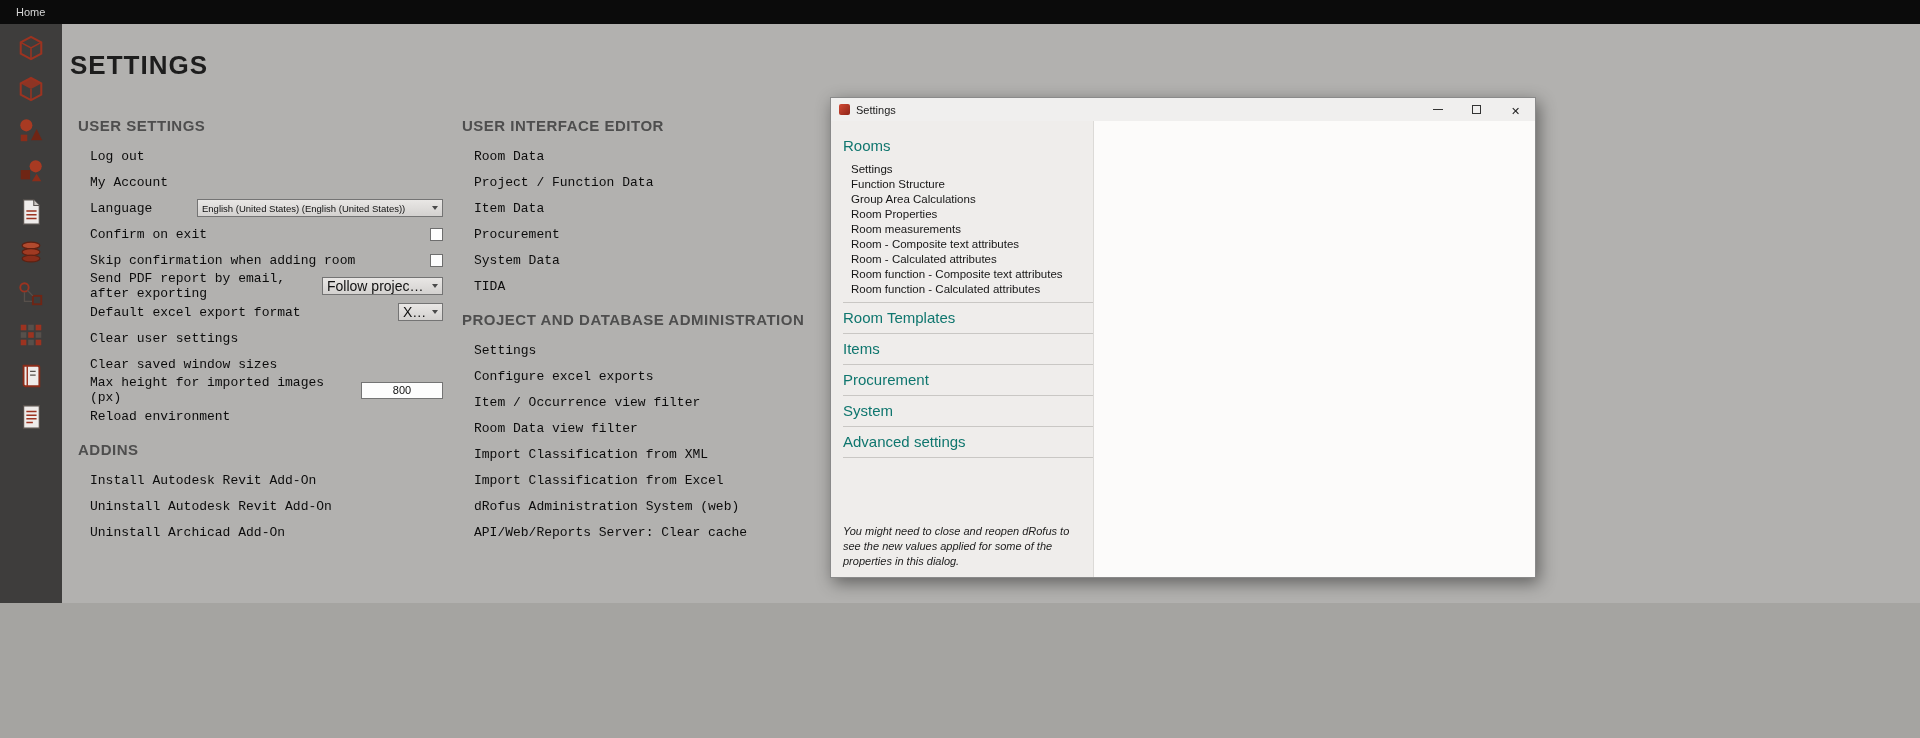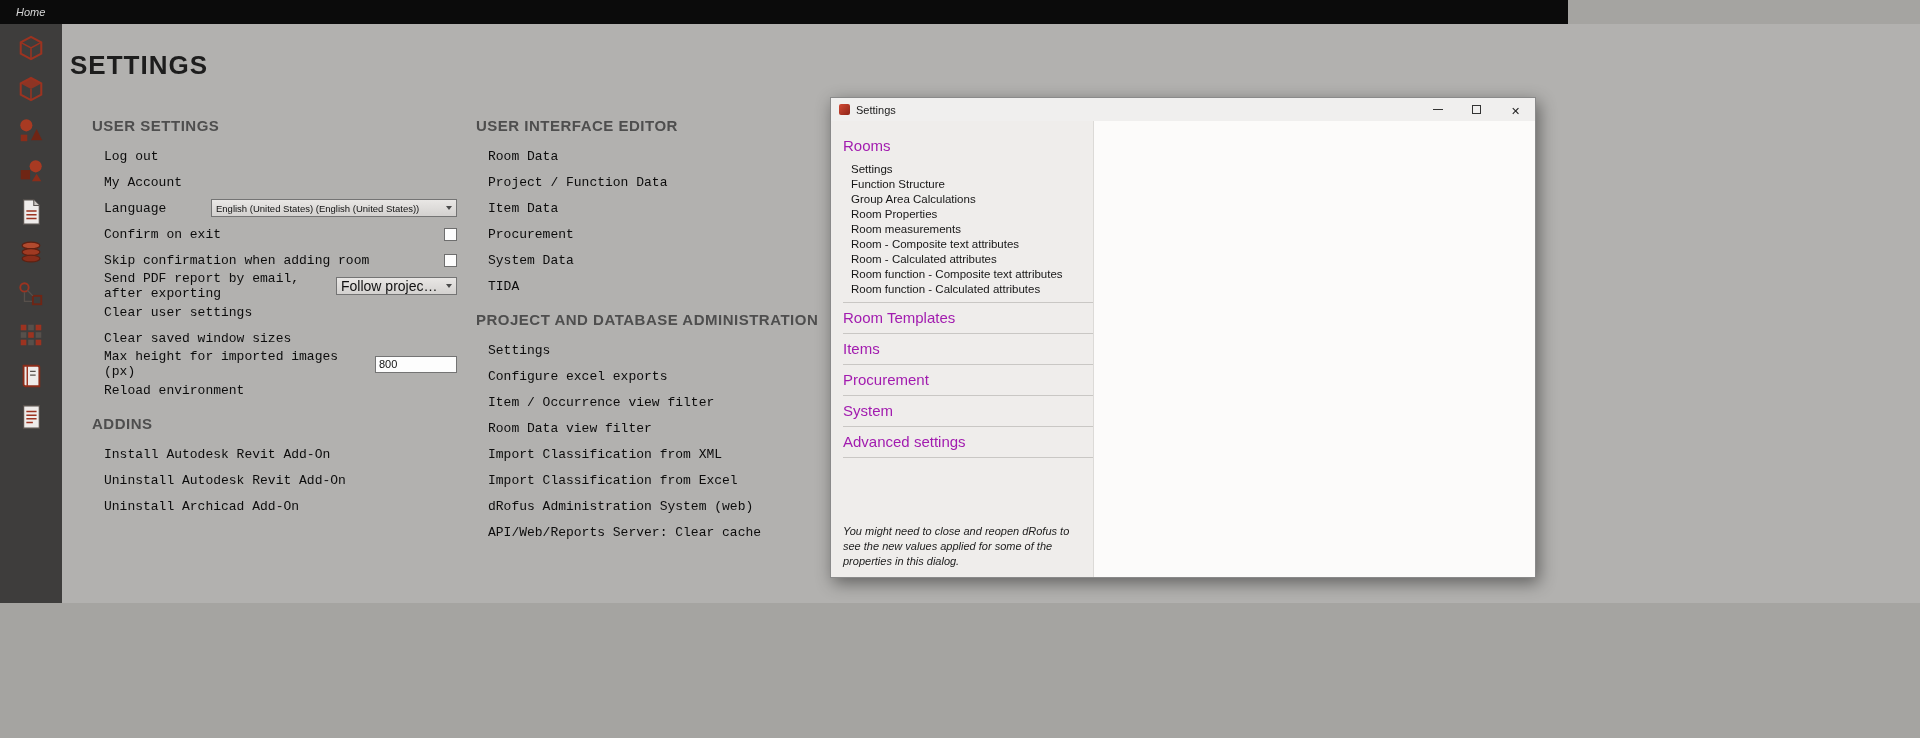--- a/index.html
+++ b/index.html
@@ -6,42 +6,42 @@
   html,body { width: 1920px; height: 738px; }
   body {
     overflow: hidden;
     position: relative;
     font-family: "Liberation Sans", sans-serif;
     background: #a5a4a1; 
   }
 
   
   .topbar {
-    position: absolute; top: 0; left: 0; width: 1568px; height: 24px;
-    background: #0b0b0b; display: flex; align-items: center; padding-left: 16px; font-style: italic;
+    position: absolute; top: 0; left: 0; width: 1920px; height: 24px;
+    background: #0b0b0b; display: flex; align-items: center; padding-left: 16px;
   }
   .topbar .home-tab { color: #d6d6d6; font-size: 11px; cursor: pointer; }
 
   
   .sidebar {
     position: absolute; top: 24px; left: 0; width: 62px; height: 579px;
     background: #3e3d3c; display: flex; flex-direction: column; align-items: center;
     padding-top: 9px; gap: 11px;
   }
   .nav-icon { width: 34px; height: 30px; display: flex; align-items: center; justify-content: center; cursor: pointer; }
   .nav-icon svg { display: block; }
 
   
   .main {
     position: absolute; top: 24px; left: 62px; width: 1858px; height: 579px;
     background: #b2b1af; padding: 26px 0 0 8px;
   }
   .page-title { font-size: 26px; font-weight: 700; letter-spacing: 1px; color: #1d1d1d; }
   .columns { display: flex; }
-  .col-left  { width: 365px; margin-left: 22px; }
+  .col-left  { width: 365px; margin-left: 8px; }
   .col-right { width: 430px; margin-left: 19px; }
   .section-header {
     font-size: 15px; font-weight: 700; color: #4e4e4e; letter-spacing: .5px;
     margin: 36px 0 9px 0;
   }
   .section-header.tight { margin-top: 12px; }
   .row {
     height: 26px; display: flex; align-items: center; justify-content: space-between;
     padding-left: 12px; font-size: 13px; color: #0c0c0c;
   }
@@ -64,21 +64,21 @@
   .sel-arrow {
     width: 0; height: 0; margin-left: 5px; flex: 0 0 auto;
     border-left: 3.5px solid transparent; border-right: 3.5px solid transparent;
     border-top: 4px solid #4a4a4a;
   }
   .select.lang { width: 246px; font-size: 9.5px; }
   .select.pdf  { width: 121px; }
   .select.xlsx { width: 45px; }
   .textbox {
     width: 82px; height: 17px; border: 1px solid #747474; background: #fdfdfd;
-    font-size: 11px; padding: 0 3px; font-family: inherit; color: #111;
+    font-size: 11px; padding: 0 3px; font-family: inherit; color: #111; text-align: center;
   }
 
   
   .dialog {
     position: absolute; left: 830px; top: 97px; width: 706px; height: 481px;
     background: #fbfaf9; border: 1px solid #8a8a8a;
     box-shadow: 3px 5px 16px rgba(0,0,0,.45);
     display: flex; flex-direction: column;
   }
   .titlebar {
@@ -94,21 +94,21 @@
   .glyph-max { width: 9px; height: 9px; border: 1px solid #333; }
   .glyph-close::before { content: "\2715"; font-size: 11px; color: #222; }
 
   .dialog-body { flex: 1; display: flex; min-height: 0; }
   .dialog-nav {
     width: 263px; flex: 0 0 auto; background: #efedeb;
     border-right: 1px solid #dcdad7;
     padding: 10px 0 8px 12px; position: relative;
   }
   .acc-section { padding-right: 15px; border-bottom: 1px solid #c9c7c4; }
-  .acc-header { font-size: 15px; color: #a21caf; padding: 6px 0 7px 0; cursor: pointer; }
+  .acc-header { font-size: 15px; color: #0f766e; padding: 6px 0 7px 0; cursor: pointer; }
   .acc-children { padding-bottom: 6px; }
   .acc-child { font-size: 11.5px; color: #161616; padding: 1.5px 0 1.5px 8px; cursor: pointer; }
   .dlg-note {
     position: absolute; left: 12px; right: 18px; bottom: 8px;
     font-size: 11px; font-style: italic; color: #1b1b1b; line-height: 1.35;
   }
   .dialog-content { flex: 1; background: #fcfbfa; }
 </style>
 </head>
 <body>
@@ -220,20 +220,27 @@
         <input type="checkbox" class="checkbox" style="">
       </div>
       <div class="row">
         <span class="lbl">Skip confirmation when adding room</span>
         <input type="checkbox" class="checkbox" style="">
       </div>
       <div class="row">
         <span class="lbl">Send PDF report by email, after exporting</span>
         <div class="select pdf">
           <span class="sel-text">Follow project settings</span>
+          <span class="sel-arrow"></span>
+        </div>
+      </div>
+      <div class="row">
+        <span class="lbl">Default excel export format</span>
+        <div class="select xlsx">
+          <span class="sel-text">XLSX</span>
           <span class="sel-arrow"></span>
         </div>
       </div>
       <div class="row">
           <span class="lbl">Clear user settings</span>
         </div>
       <div class="row">
           <span class="lbl">Clear saved window sizes</span>
         </div>
       <div class="row">

